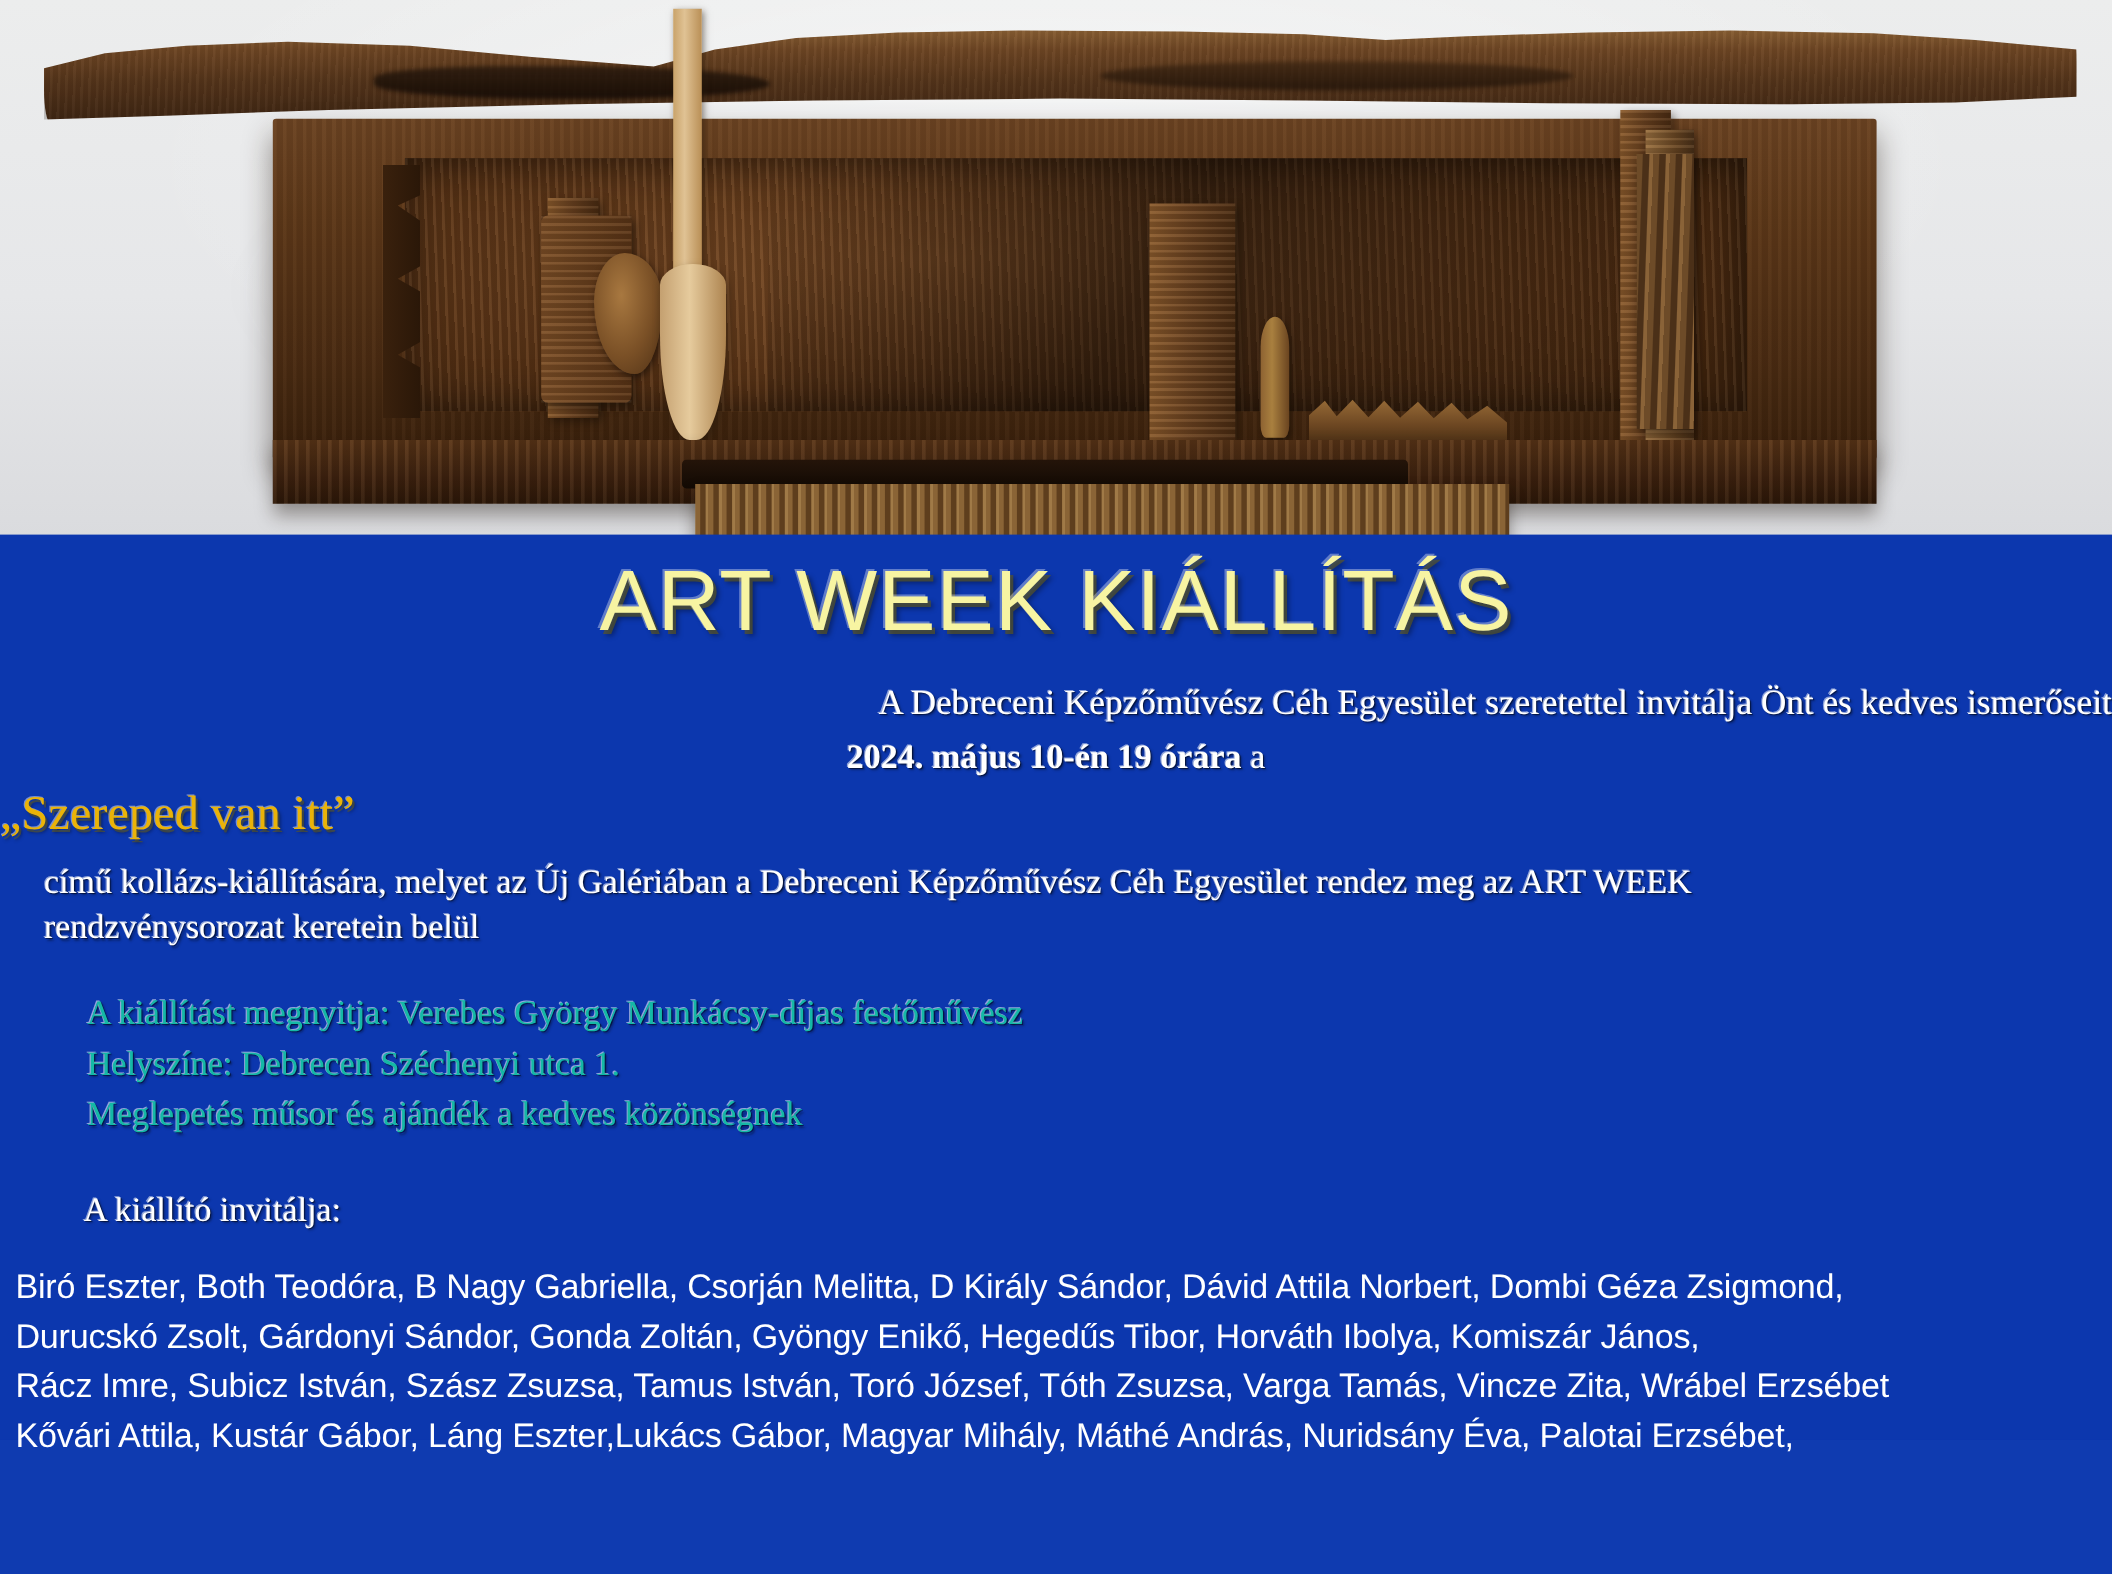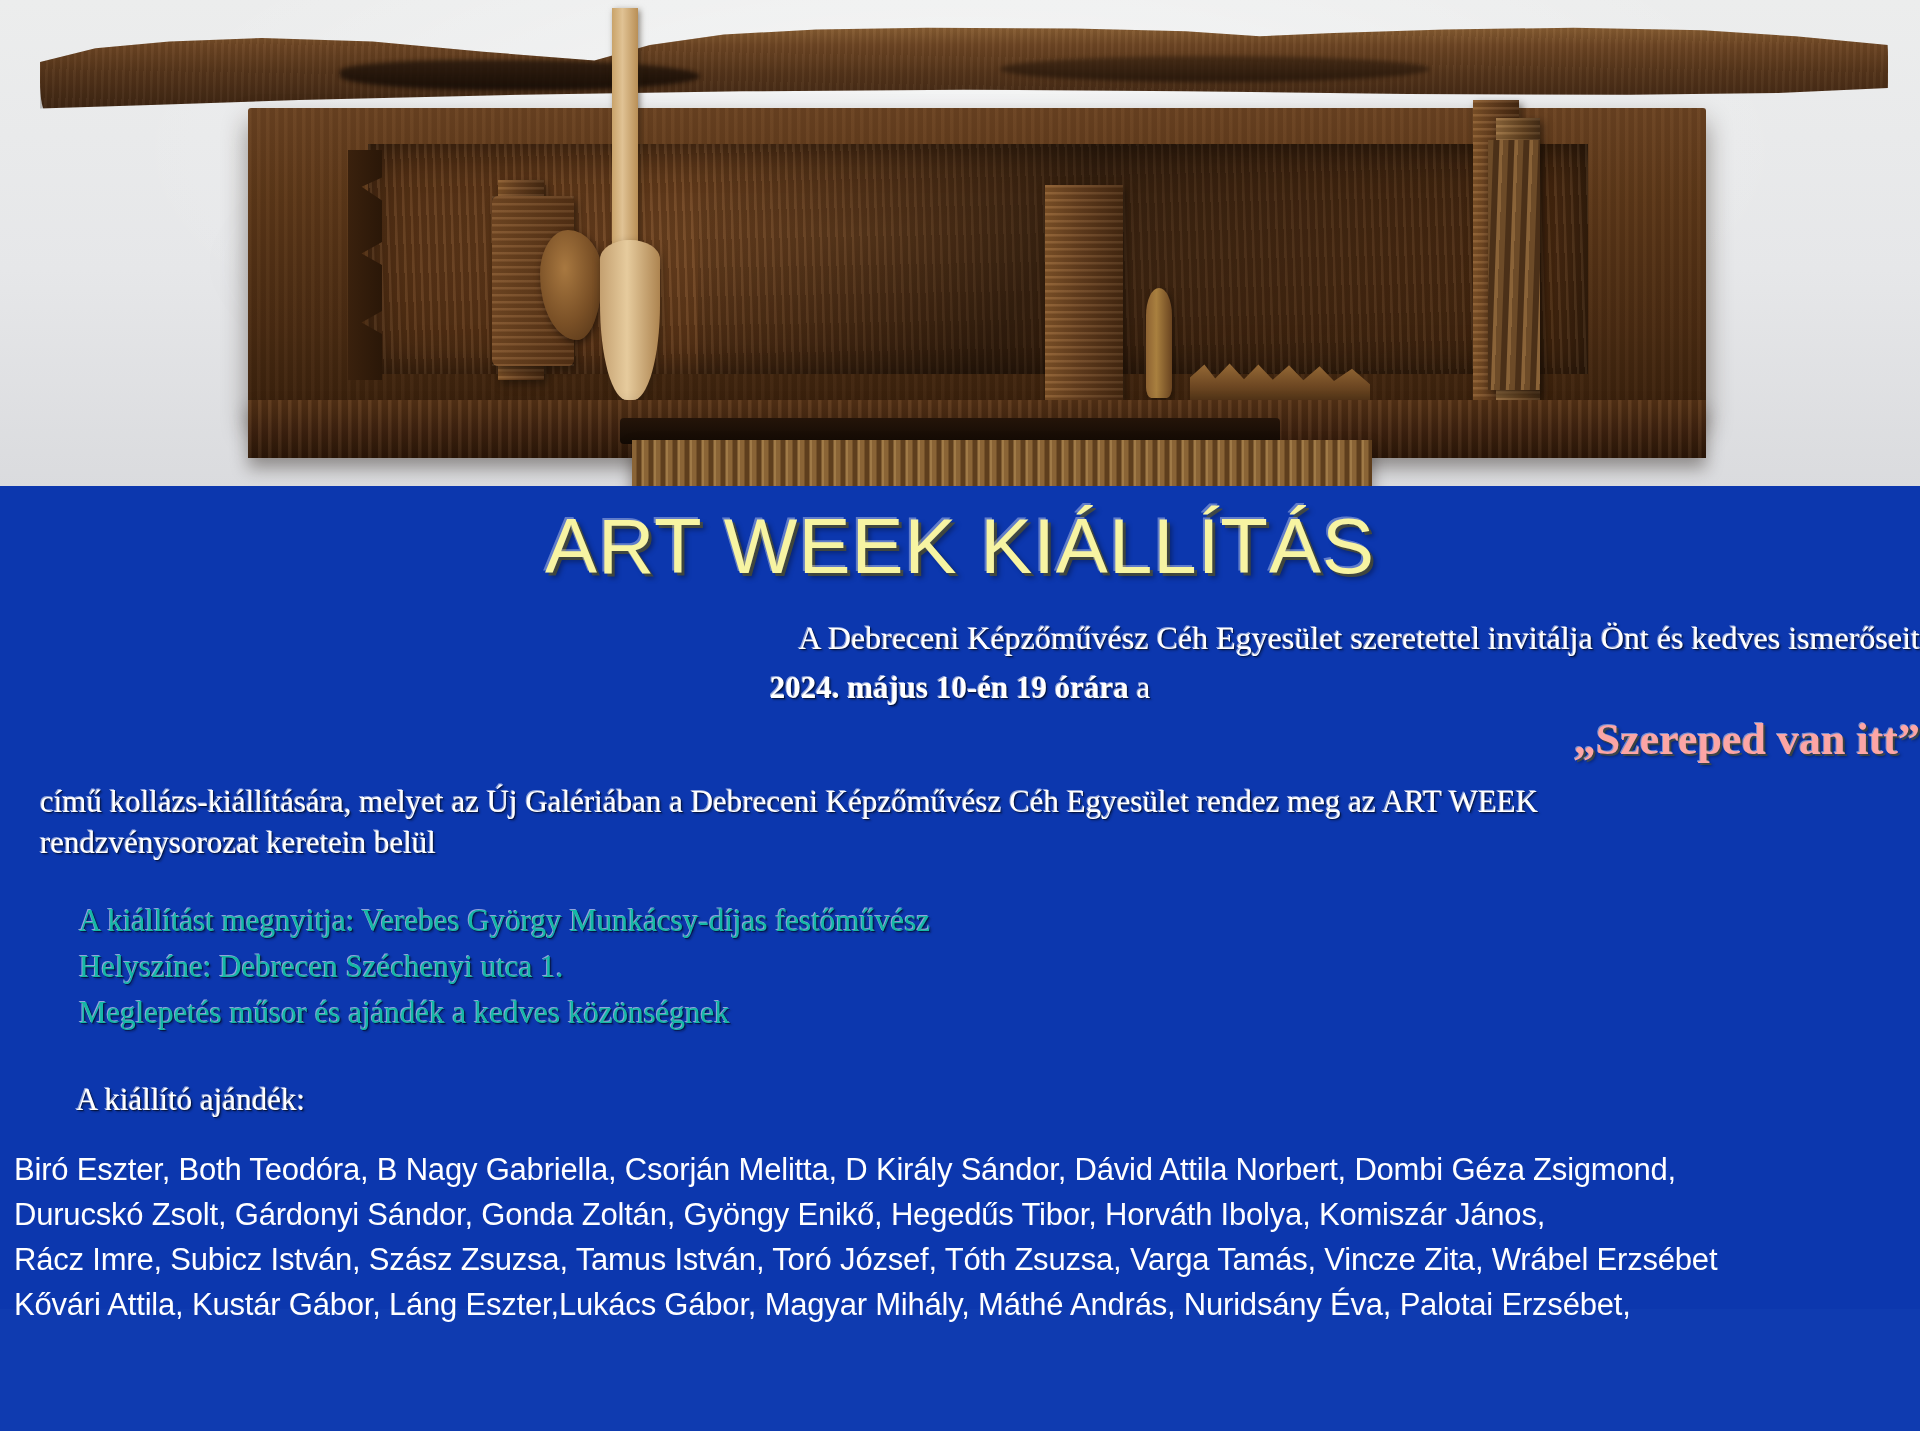--- a/index.html
+++ b/index.html
@@ -316,24 +316,24 @@
     font-size: 31px;
     color: #ffffff;
   }
   .l-date b { font-weight: bold; margin-top: 26px; }
   .l-date .plain { font-weight: normal; }
 
   .l-work {
     position: absolute;
     left: 0; right: 0;
     top: 228px;
-    text-align: right;
+    text-align: left;
     font-size: 44px;
-    font-weight: bold;
-    color: #fca5a5;
+    font-weight: normal;
+    color: #eab308;
     text-shadow:
       -1px -1px 0 rgba(255,255,255,.45),
        2px  2px 0 rgba(110,95,10,.5),
        3px  3px 3px rgba(0,0,0,.35);
   }
   .l-desc {
     position: absolute;
     left: 40px; right: 40px;
     top: 296px;
     text-align: left;
@@ -443,21 +443,21 @@
       <div class="emb">című kollázs-kiállítására, melyet az Új Galériában a Debreceni Képzőművész Céh Egyesület rendez meg az ART WEEK</div>
       <div class="emb">rendzvénysorozat keretein belül</div>
     </div>
 
     <div class="block-info">
       <div class="emb">A kiállítást megnyitja: Verebes György Munkácsy-díjas festőművész</div>
       <div class="emb">Helyszíne: Debrecen Széchenyi utca 1.</div>
       <div class="emb">Meglepetés műsor és ajándék a kedves közönségnek</div>
     </div>
 
-    <div class="l-artists-head emb">A kiállító ajándék:</div>
+    <div class="l-artists-head emb">A kiállító invitálja:</div>
 
     <div class="names">
       <div>Biró Eszter, Both Teodóra, B Nagy Gabriella, Csorján Melitta, D Király Sándor, Dávid Attila Norbert, Dombi Géza Zsigmond,</div>
       <div>Durucskó Zsolt, Gárdonyi Sándor, Gonda Zoltán, Gyöngy Enikő, Hegedűs Tibor, Horváth Ibolya, Komiszár János,</div>
       <div>Rácz Imre, Subicz István, Szász Zsuzsa, Tamus István, Toró József, Tóth Zsuzsa, Varga Tamás, Vincze Zita, Wrábel Erzsébet</div>
       <div>Kővári Attila, Kustár Gábor, Láng Eszter,Lukács Gábor, Magyar Mihály, Máthé András, Nuridsány Éva, Palotai Erzsébet,</div>
     </div>
 
   </div>
 </div>

